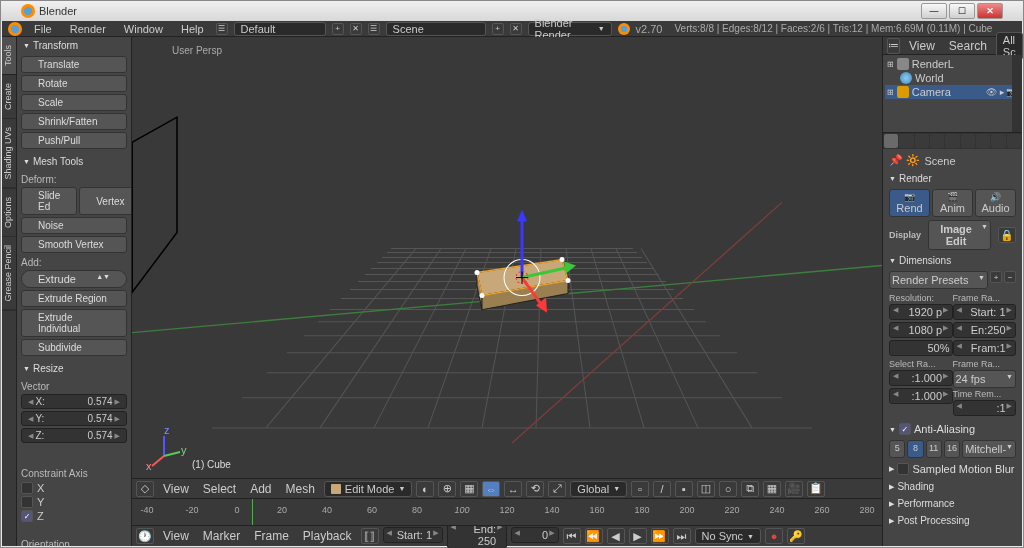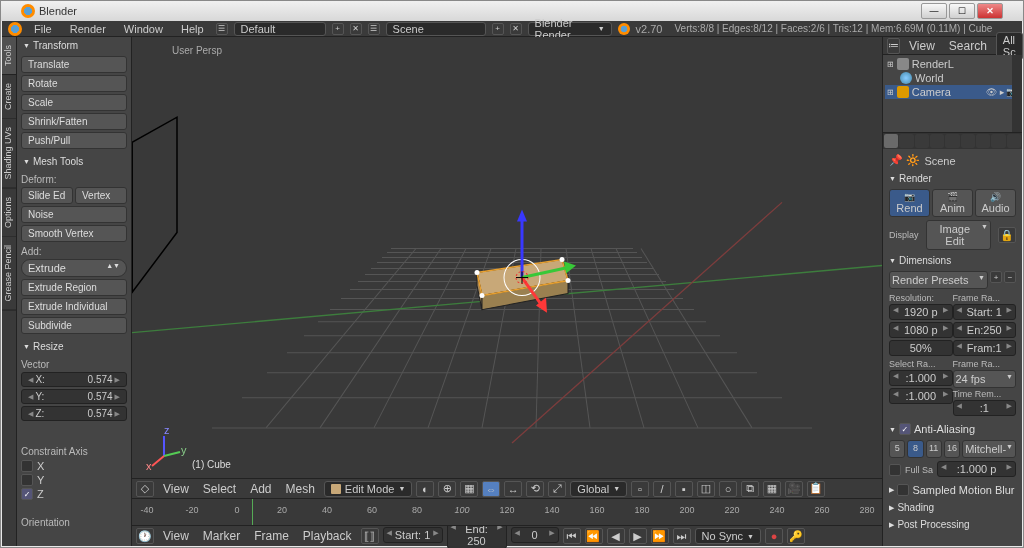--- a/index.html
+++ b/index.html
@@ -29,21 +29,21 @@
 
 .vtabs { width:15px; background:#3a3a3a; border-right:1px solid #222; display:flex; flex-direction:column; }
 .vtab { writing-mode:vertical-rl; transform:rotate(180deg); padding:8px 1px; text-align:center; font-size:9px; background:#3a3a3a; border-top:1px solid #222; cursor:pointer; }
 .vtab.active { background:#505050; }
 
 
 .tool-panel { width:115px; background:#454545; border-right:1px solid #222; overflow:hidden; }
 .panel-hdr { background:#454545; padding:3px 6px; font-size:10px; color:#ddd; display:flex; align-items:center; gap:3px; }
 .panel-hdr::before { content:'▼'; font-size:7px; }
 .panel-body { padding:2px 4px; }
-.tool-btn { width:100%; background:#555; border:1px solid #333; border-radius:3px; padding:2px 6px; margin-bottom:2px; text-align:left; color:#ddd; cursor:pointer; font-size:10px; }
+.tool-btn { width:100%; background:#555; border:1px solid #333; border-radius:3px; padding:2px 16px; margin-bottom:2px; text-align:left; color:#ddd; cursor:pointer; font-size:10px; }
 .row2 { display:flex; gap:2px; }
 .row2 .tool-btn { flex:1; }
 .lbl { font-size:10px; color:#bbb; padding:2px 0; }
 .num-field { display:flex; align-items:center; background:#333; border:1px solid #222; border-radius:3px; padding:1px 4px; margin-bottom:2px; }
 .num-field .fl { color:#ccc; font-size:10px; }
 .num-field .fv { margin-left:auto; color:#ccc; font-size:10px; }
 .num-field .arr { font-size:7px; color:#888; padding:0 2px; cursor:pointer; }
 .chk { display:flex; align-items:center; gap:4px; padding:1px 0; }
 .chk-box { width:12px; height:12px; background:#333; border:1px solid #555; border-radius:2px; display:inline-flex; align-items:center; justify-content:center; font-size:8px; }
 .chk-box.on { background:#557; color:#fff; }
@@ -87,21 +87,21 @@
 .props-body { flex:1; overflow:hidden; background:#454545; padding:2px; }
 .prop-panel-hdr { padding:3px 4px; font-size:10px; color:#ddd; display:flex; align-items:center; gap:3px; cursor:pointer; }
 .prop-panel-hdr.open::before { content:'▼'; font-size:7px; }
 .prop-panel-hdr.closed::before { content:'▶'; font-size:7px; }
 .prop-body { padding:2px 4px; }
 .btn-row { display:flex; gap:2px; margin-bottom:3px; }
 .pbtn { flex:1; background:#555; border:1px solid #333; border-radius:3px; padding:2px 2px; text-align:center; font-size:9px; cursor:pointer; }
 .pbtn.active { background:#3a5a8a; }
 .pnum { display:flex; background:#333; border:1px solid #222; border-radius:3px; padding:1px 2px; margin-bottom:2px; font-size:9px; }
 .pnum .arr { color:#888; font-size:7px; padding:0 1px; }
-.pnum .txt { flex:1; text-align:center; }
+.pnum .txt { flex:1; text-align:right; }
 .two-col { display:flex; }
 .two-col > div { flex:1; }
 .col-lbl { font-size:9px; color:#bbb; padding:1px 0; }
 
 svg.grid { position:absolute; top:0; left:0; width:100%; height:100%; }
 </style>
 </head>
 <body>
 
 <div class="win-frame">
@@ -444,21 +444,21 @@
               <span>🔆</span>
               <span>Scene</span>
             </div>
             <div class="prop-panel-hdr open">Render</div>
             <div class="prop-body">
               <div class="btn-row">
                 <div class="pbtn active">📷<span>Rend</span></div>
                 <div class="pbtn">🎬<span>Anim</span></div>
                 <div class="pbtn">🔊<span>Audio</span></div>
               </div>
-              <div style="display:flex;gap:7px;align-items:center;">
+              <div style="display:flex;gap:7px;align-items:center;font-weight:bold;">
                 <span class="col-lbl">Display</span>
                 <div class="pbtn" style="flex:1;display:flex;">
                     <span>Image Edit</span>
                     <span style="margin-left:auto;font-size:7px;">▼</span>
                   </div>
                 <span class="icon-btn">🔒</span>
               </div>
             </div>
 
             <div class="prop-panel-hdr open">Dimensions</div>
@@ -545,35 +545,27 @@
               <div style="display:flex;gap:2px;">
                 <div class="pbtn" style="flex:0.5;">5</div>
                 <div class="pbtn active" style="flex:0.5;">8</div>
                 <div class="pbtn" style="flex:0.5;">11</div>
                 <div class="pbtn" style="flex:0.5;">16</div>
                 <div class="pbtn" style="flex:1.3;display:flex;">
                     <span>Mitchell-</span>
                     <span style="margin-left:auto;font-size:7px;">▼</span>
                   </div>
               </div>
-              <div style="display:flex;gap:4px;align-items:center;margin-top:3px;">
-                <span class="chk-box"></span>
-                <span class="col-lbl">Full Sa</span>
-                <div class="pnum" style="flex:1;">
-                    <span class="arr">◀</span>
-                    <span class="txt">:1.000 p</span>
-                    <span class="arr">▶</span>
-                  </div>
-              </div>
             </div>
 
             <div class="prop-panel-hdr closed">
                 <span class="chk-box"></span>
                 <span>Sampled Motion Blur</span>
               </div>
             <div class="prop-panel-hdr closed">Shading</div>
+            <div class="prop-panel-hdr closed">Performance</div>
             <div class="prop-panel-hdr closed">Post Processing</div>
           </div>
         </div>
       </div>
     </div>
   </div>
 </div>
 
 </body></html>

